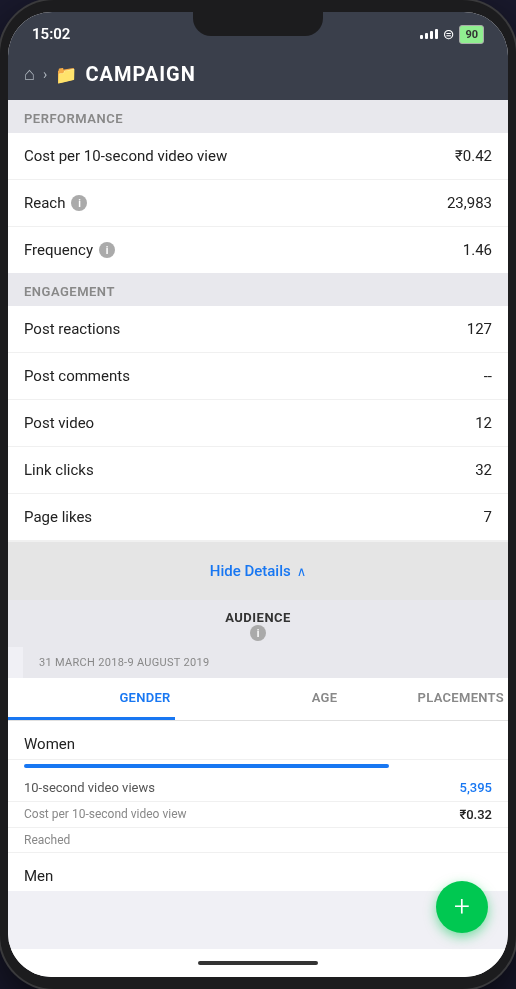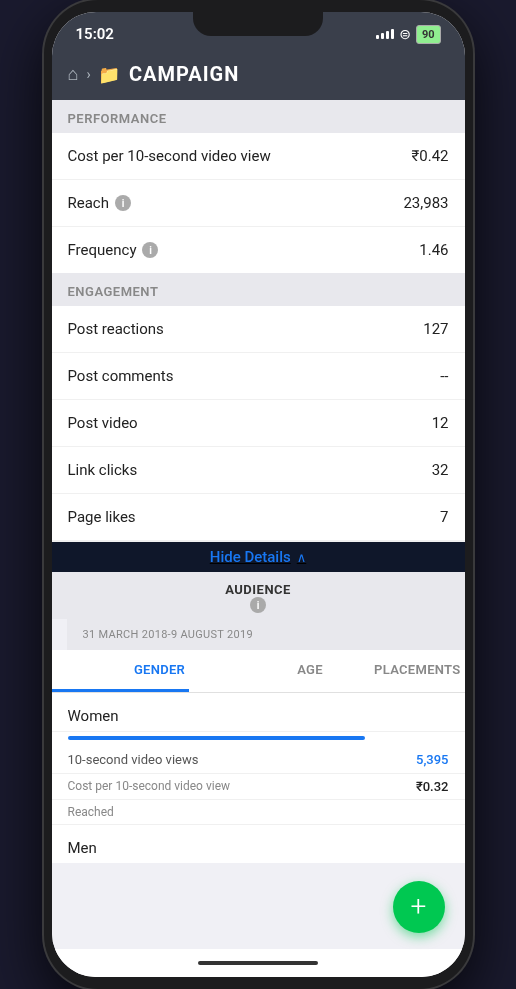--- a/index.html
+++ b/index.html
@@ -7,21 +7,21 @@
     body {
       background: #1a1a2e;
       display: flex;
       justify-content: center;
       align-items: center;
       min-height: 100vh;
       font-family: -apple-system, BlinkMacSystemFont, 'Segoe UI', Roboto, sans-serif;
     }
 
     .phone-shell {
-      width: 429px;
+      width: 516px;
       height: 989px;
       background: #1c1c1e;
       border-radius: 54px;
       position: relative;
       box-shadow: 0 0 0 2px #3a3a3c, 0 20px 60px rgba(0,0,0,0.8);
       overflow: hidden;
       display: flex;
       flex-direction: column;
     }
 
@@ -188,29 +188,28 @@
     }
 
     .metric-value {
       font-size: 15px;
       color: #222;
       font-weight: 400;
     }
 
     
     .hide-details {
-      background: #0f172a;
+      background: #e5e5e5;
       display: flex;
       justify-content: center;
       align-items: center;
-      padding: 6px;
+      padding: 20px;
       border-top: 1px solid #f0f0f0;
       gap: 6px;
       cursor: pointer;
-      text-decoration: underline;
     }
 
     .hide-details-text {
       color: #1877f2;
       font-size: 15px;
       font-weight: 500;
     }
 
     .hide-details-chevron {
       color: #1877f2;

